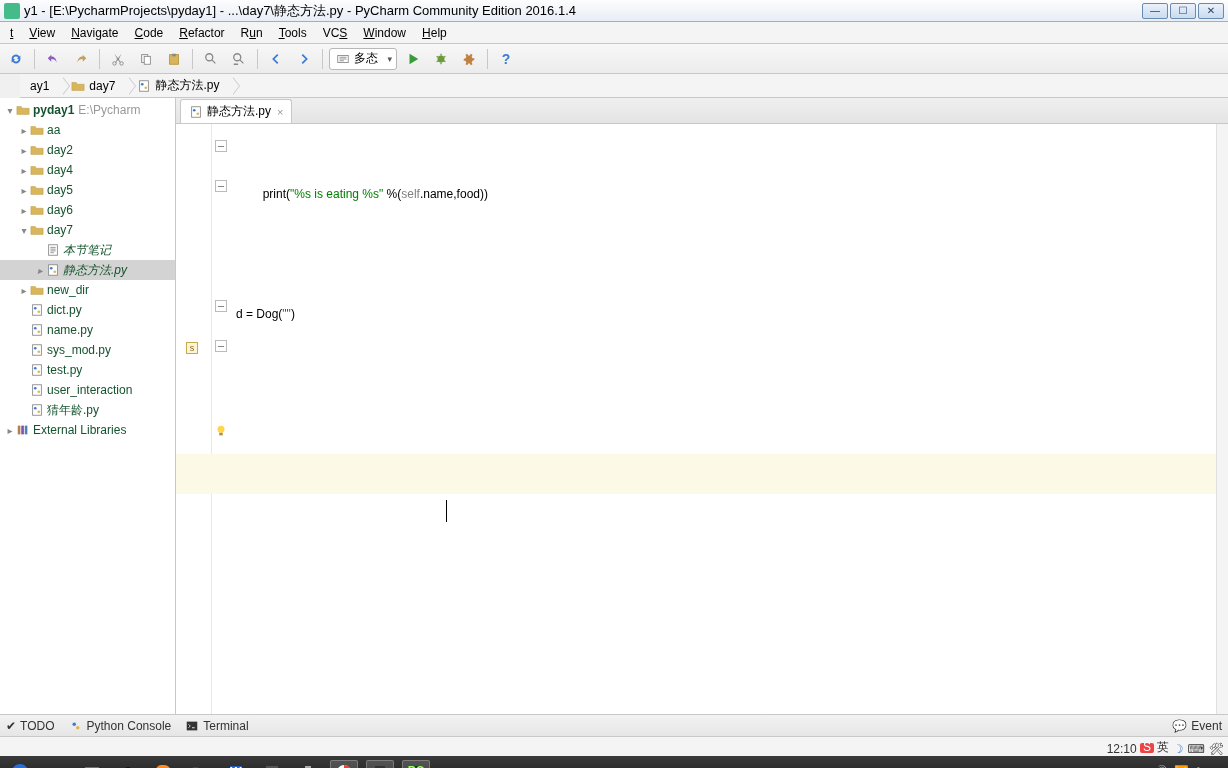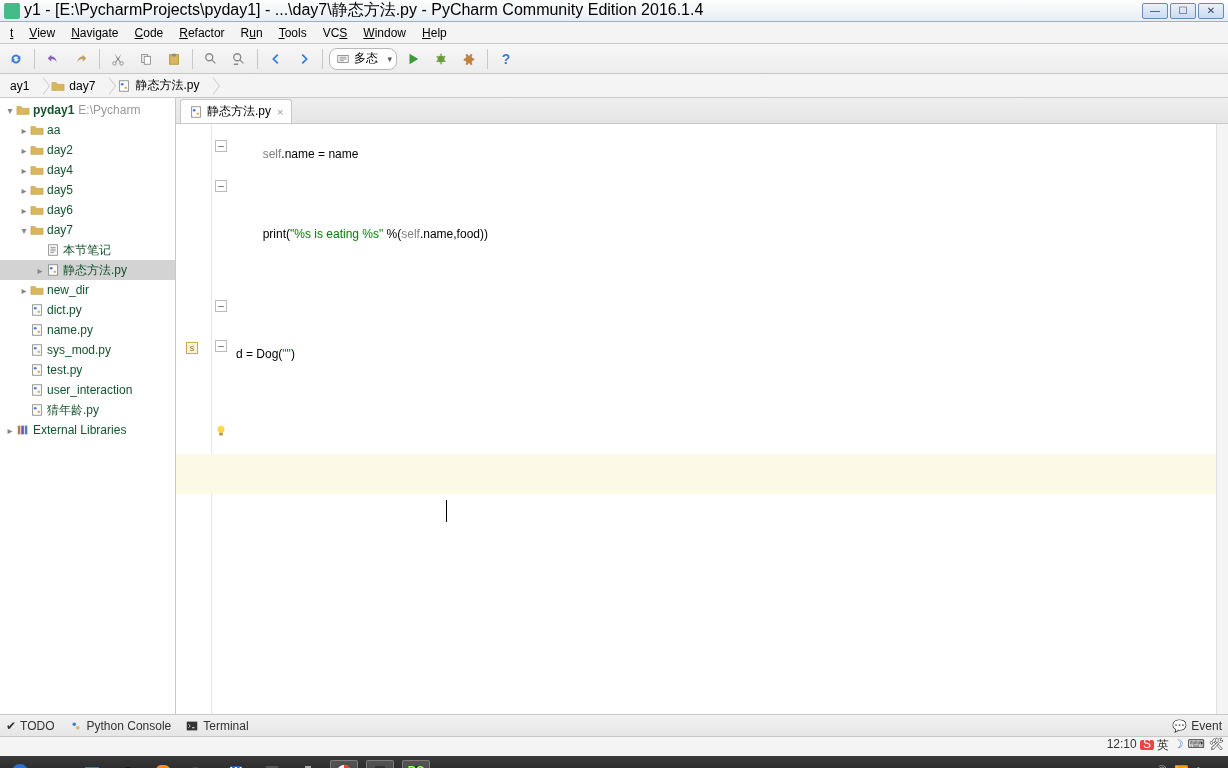--- a/index.html
+++ b/index.html
@@ -1,58 +1,58 @@
 <!DOCTYPE html>
 <html><head>
 <meta charset="utf-8">
 <style>
 * { box-sizing: border-box; margin: 0; padding: 0; font-family: "Segoe UI", Tahoma, sans-serif; font-size: 12px; }
 html, body { width: 1228px; height: 768px; overflow: hidden; background: #f0f0f0; }
 
 
 .titlebar { height: 22px; background: linear-gradient(#fdfdfe,#e8edf5); border-bottom: 1px solid #9bb0c8; display: flex; align-items: center; padding: 0 4px; }
 .titlebar .icon { width: 16px; height: 16px; margin-right: 4px; background:#4b8; border-radius:2px; }
-.titlebar .title { flex:1; color:#000; font-size:16px; white-space:nowrap; overflow:hidden; }
+.titlebar .title { flex:1; color:#000; font-size:13px; white-space:nowrap; overflow:hidden; }
 .winbtns { display:flex; gap:2px; }
 .winbtn { width:26px; height:16px; border:1px solid #6a8bb0; background:linear-gradient(#eaf1fb,#c9dbef); border-radius:2px; display:flex; align-items:center; justify-content:center; font-size:10px; color:#2a3f5f; cursor:default; }
 
 
 .menubar { height: 22px; background:#f4f4f4; border-bottom:1px solid #c8c8c8; display:flex; align-items:center; padding-left:2px; }
 .menuitem { padding:2px 8px; color:#000; cursor:default; }
 .menuitem .mn { text-decoration:underline; }
 
 
 .toolbar { height:30px; background:linear-gradient(#f7f7f7,#ececec); border-bottom:1px solid #c8c8c8; display:flex; align-items:center; padding:0 4px; gap:4px; }
 .tbtn { width:24px; height:24px; border:1px solid transparent; border-radius:3px; display:flex; align-items:center; justify-content:center; cursor:default; }
 .tsep { width:1px; height:20px; background:#c8c8c8; margin:0 2px; }
-.tdrop { height:22px; border:1px solid #b8b8b8; border-radius:8px; padding:0 18px 0 6px; background:#fff; display:flex; align-items:center; position:relative; }
+.tdrop { height:22px; border:1px solid #b8b8b8; border-radius:3px; padding:0 18px 0 6px; background:#fff; display:flex; align-items:center; position:relative; }
 .tdrop::after { content:"▾"; position:absolute; right:4px; font-size:9px; color:#555; }
 
 
-.breadcrumb { height:24px; background:#f4f4f4; border-bottom:1px solid #c8c8c8; display:flex; align-items:center; padding-left:2px; }
+.breadcrumb { height:24px; background:#f4f4f4; border-bottom:1px solid #c8c8c8; display:flex; align-items:center; padding-left:2px;margin-left:20px; }
 .crumb { height:22px; display:flex; align-items:center; padding:0 14px 0 8px; position:relative; background:#f4f4f4; color:#000; cursor:default; }
 .crumb::after { content:""; position:absolute; right:-7px; top:2px; width:0;height:0; border-top:9px solid transparent; border-bottom:9px solid transparent; border-left:7px solid #c8c8c8; z-index:1; }
 .crumb::before { content:""; position:absolute; right:-6px; top:2px; width:0;height:0; border-top:9px solid transparent; border-bottom:9px solid transparent; border-left:7px solid #f4f4f4; z-index:2; }
 .crumb .ficon { width:14px; height:14px; margin-right:4px; }
 
 
 .main { display:flex; height:calc(768px - 22px - 22px - 30px - 24px - 22px - 32px); }
 .sidebar { width:176px; background:#fff; border-right:1px solid #c8c8c8; display:flex; flex-direction:column; }
 .sidehdr { height:26px; background:linear-gradient(#f2f2f2,#e6e6e6); border-bottom:1px solid #c8c8c8; display:flex; align-items:center; padding:0 4px; gap:3px; }
 .sidehdr .lbl { flex:1; font-size:11px; color:#555; }
 .sidehdr .sbtn { width:18px; height:18px; display:flex; align-items:center; justify-content:center; color:#666; cursor:default; }
 .tree { flex:1; overflow:auto; padding:2px 0; }
 .treeitem { height:20px; display:flex; align-items:center; padding-left:4px; cursor:default; white-space:nowrap; }
 .treeitem.sel { background:#d3d3d3; }
 .treeitem .tw { width:12px; text-align:center; color:#888; font-size:10px; }
 .treeitem .ticon { width:14px; height:14px; margin-right:3px; display:inline-flex; align-items:center; justify-content:center; }
 .treeitem .tlabel { color:#14532d; }
 .treeitem .taux { color:#999; margin-left:4px; }
 .indent1 { padding-left:18px; }
-.indent2 { padding-left:34px; }
+.indent2 { padding-left:34px;font-style:italic; }
 
 .editorwrap { flex:1; display:flex; flex-direction:column; background:#fff; }
 .tabs { height:26px; background:linear-gradient(#efefef,#e4e4e4); border-bottom:1px solid #c8c8c8; display:flex; align-items:flex-end; padding-left:4px; }
 .tab { height:24px; background:#fff; border:1px solid #c8c8c8; border-bottom:none; border-radius:3px 3px 0 0; padding:0 8px; display:flex; align-items:center; gap:4px; cursor:default; }
 .tab .close { color:#999; font-size:11px; margin-left:2px; }
 .editor { flex:1; position:relative; font-family:"Courier New",monospace; font-size:20px; line-height:40px; overflow:hidden; }
 .gutter { position:absolute; left:0; top:0; bottom:0; width:36px; background:#fff; border-right:1px solid #e8e8e8; }
 .gmark { position:absolute; left:10px; width:12px; height:12px; border:1px solid #c5a94a; background:#fdf5d6; font-size:9px; text-align:center; line-height:10px; color:#8a6d1a; }
 .foldcol { position:absolute; left:36px; top:0; bottom:0; width:18px; }
 .fold { position:absolute; left:3px; width:12px; height:12px; }
@@ -68,21 +68,21 @@
 .hl { background:#fdf9e7; position:absolute; left:0; right:0; height:40px; }
 .errstripe { position:absolute; right:0; top:0; bottom:0; width:12px; background:#f4f4f4; border-left:1px solid #e0e0e0; }
 .smallcaret { position:absolute; width:1px; height:22px; background:#000; }
 
 
 .bottomtabs { height:22px; background:linear-gradient(#f2f2f2,#e6e6e6); border-top:1px solid #c8c8c8; display:flex; align-items:center; padding:0 6px; gap:14px; }
 .btab { display:flex; align-items:center; gap:4px; color:#333; cursor:default; }
 .spacer { flex:1; }
 
 
-.statusbar { height:20px; background:#f4f4f4; border-top:1px solid #c8c8c8; display:flex; align-items:flex-start; justify-content:flex-end; padding:0 4px; font-size:11px; color:#333; }
+.statusbar { height:20px; background:#f4f4f4; border-top:1px solid #c8c8c8; display:flex; align-items:flex-end; justify-content:flex-end; padding:0 4px; font-size:11px; color:#333; }
 
 
 .taskbar { height:32px; background:linear-gradient(#3a3a3a,#1a1a1a); display:flex; align-items:center; padding:0 6px; gap:8px; }
 .tbicon { width:28px; height:24px; border-radius:2px; display:flex; align-items:center; justify-content:center; cursor:default; }
 .tbicon.active { background:rgba(255,255,255,0.15); border:1px solid rgba(255,255,255,0.25); }
 .tray { margin-left:auto; display:flex; align-items:center; gap:6px; color:#ddd; font-size:11px; }
 
 
 .svg { width:14px; height:14px; }
 .folder { fill:#d9b65c; stroke:#b4923e; stroke-width:0.5; }
@@ -423,21 +423,20 @@
         <div class="fold minus" style="top:56px"></div>
         <div class="fold minus" style="top:176px"></div>
         <div class="fold minus" style="top:216px"></div>
       </div>
       <div class="hl" style="top:330px"></div>
       <svg class="bulb" style="top:300px" viewBox="0 0 16 16">
           <circle cx="8" cy="6" r="4" fill="#ffd54a"></circle>
           <rect x="6" y="10" width="4" height="3" fill="#b89030"></rect>
         </svg>
       <div class="code">
-        <div class="codeline"><span>        </span><span class="par">self</span><span>.name = name</span></div>
         <div class="codeline"></div>
         <div class="codeline"><span>        </span><span>print</span><span>(</span><span class="str">"%s is eating %s"</span><span> %(</span><span class="par">self</span><span>.name,food))</span></div>
         <div class="codeline"></div>
         <div class="codeline"></div>
         <div class="codeline"><span>d = Dog(</span><span class="str">""</span><span>)</span></div>
       </div>
       <div class="smallcaret" style="left:270px; top:376px"></div>
       <div class="errstripe"></div>
     </div>
   </div>

